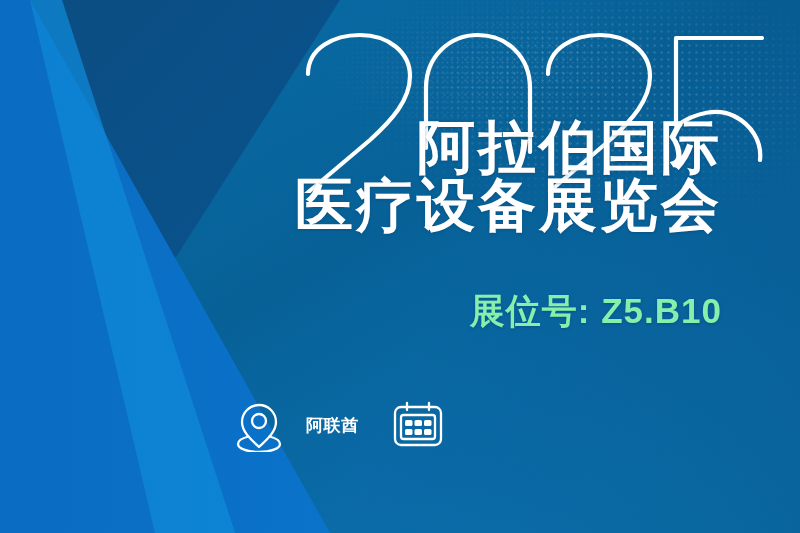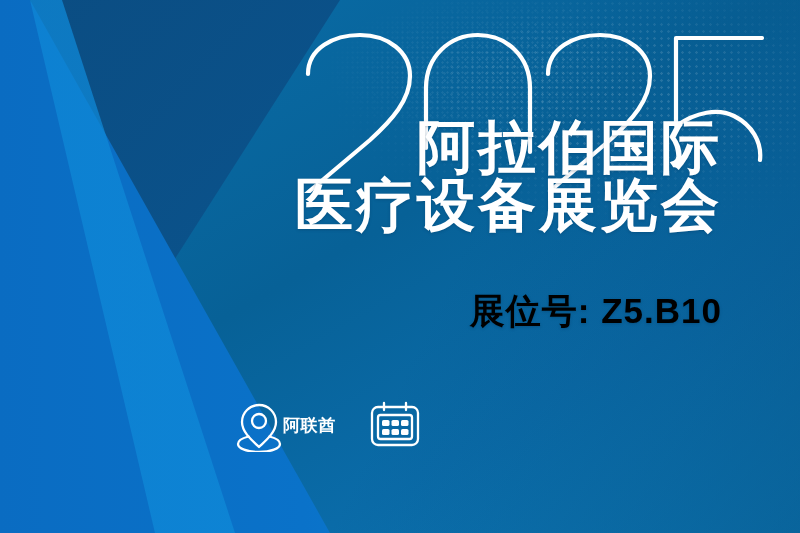--- a/index.html
+++ b/index.html
@@ -92,41 +92,41 @@
     margin: 0;
     white-space: nowrap;
     text-shadow: 0 1px 3px rgba(3,48,84,0.30);
   }
   .title-line-2 { margin-top: 0; }
 
   .booth {
     position: absolute;
     right: 78px;
     top: 288px;
-    color: #000000;
+    color: #86efac;
     font-size: 35px;
     font-weight: 700;
     letter-spacing: 1px;
     white-space: nowrap;
     text-shadow: 0 1px 3px rgba(3,48,84,0.30);
   }
 
   
   .info-bar {
     position: absolute;
     left: 236px;
     top: 400px;
     display: flex;
     align-items: flex-start;
     gap: 34px;
   }
   .info-item {
     display: flex;
     align-items: center;
-    gap: 1px;
+    gap: 24px;
   }
   .info-icon { flex: 0 0 auto; display: block; }
   .info-text {
     color: #ffffff;
     font-size: 17px;
     font-weight: 700;
     line-height: 1.42;
     letter-spacing: 0.6px;
     white-space: nowrap;
   }

